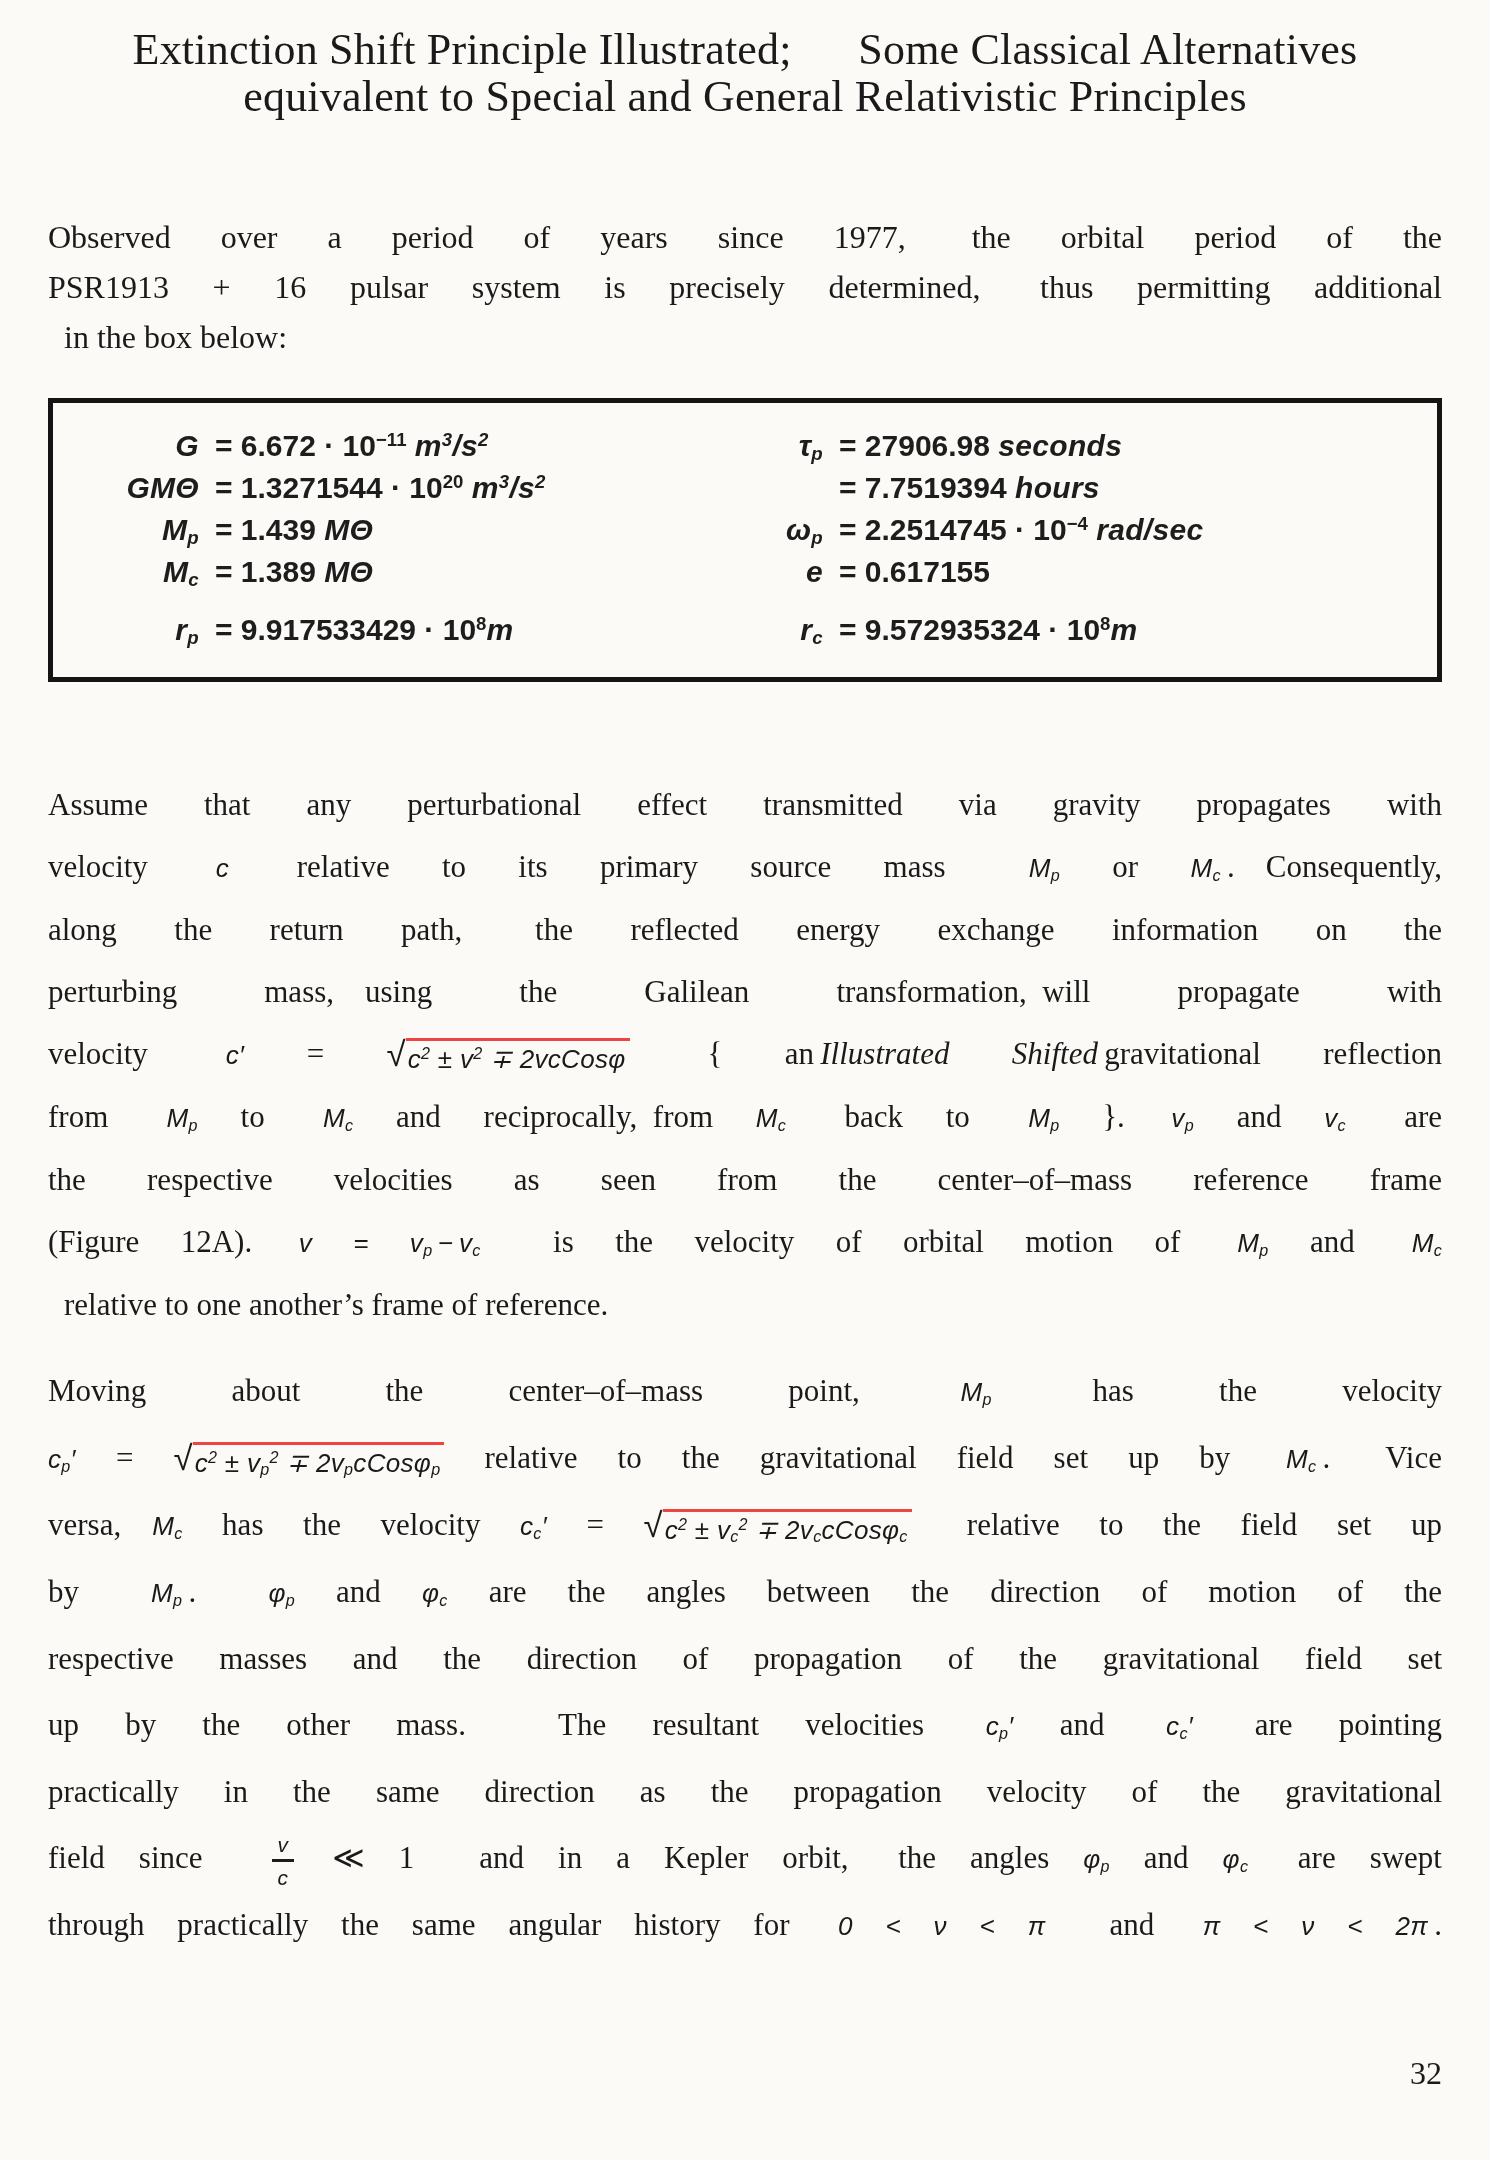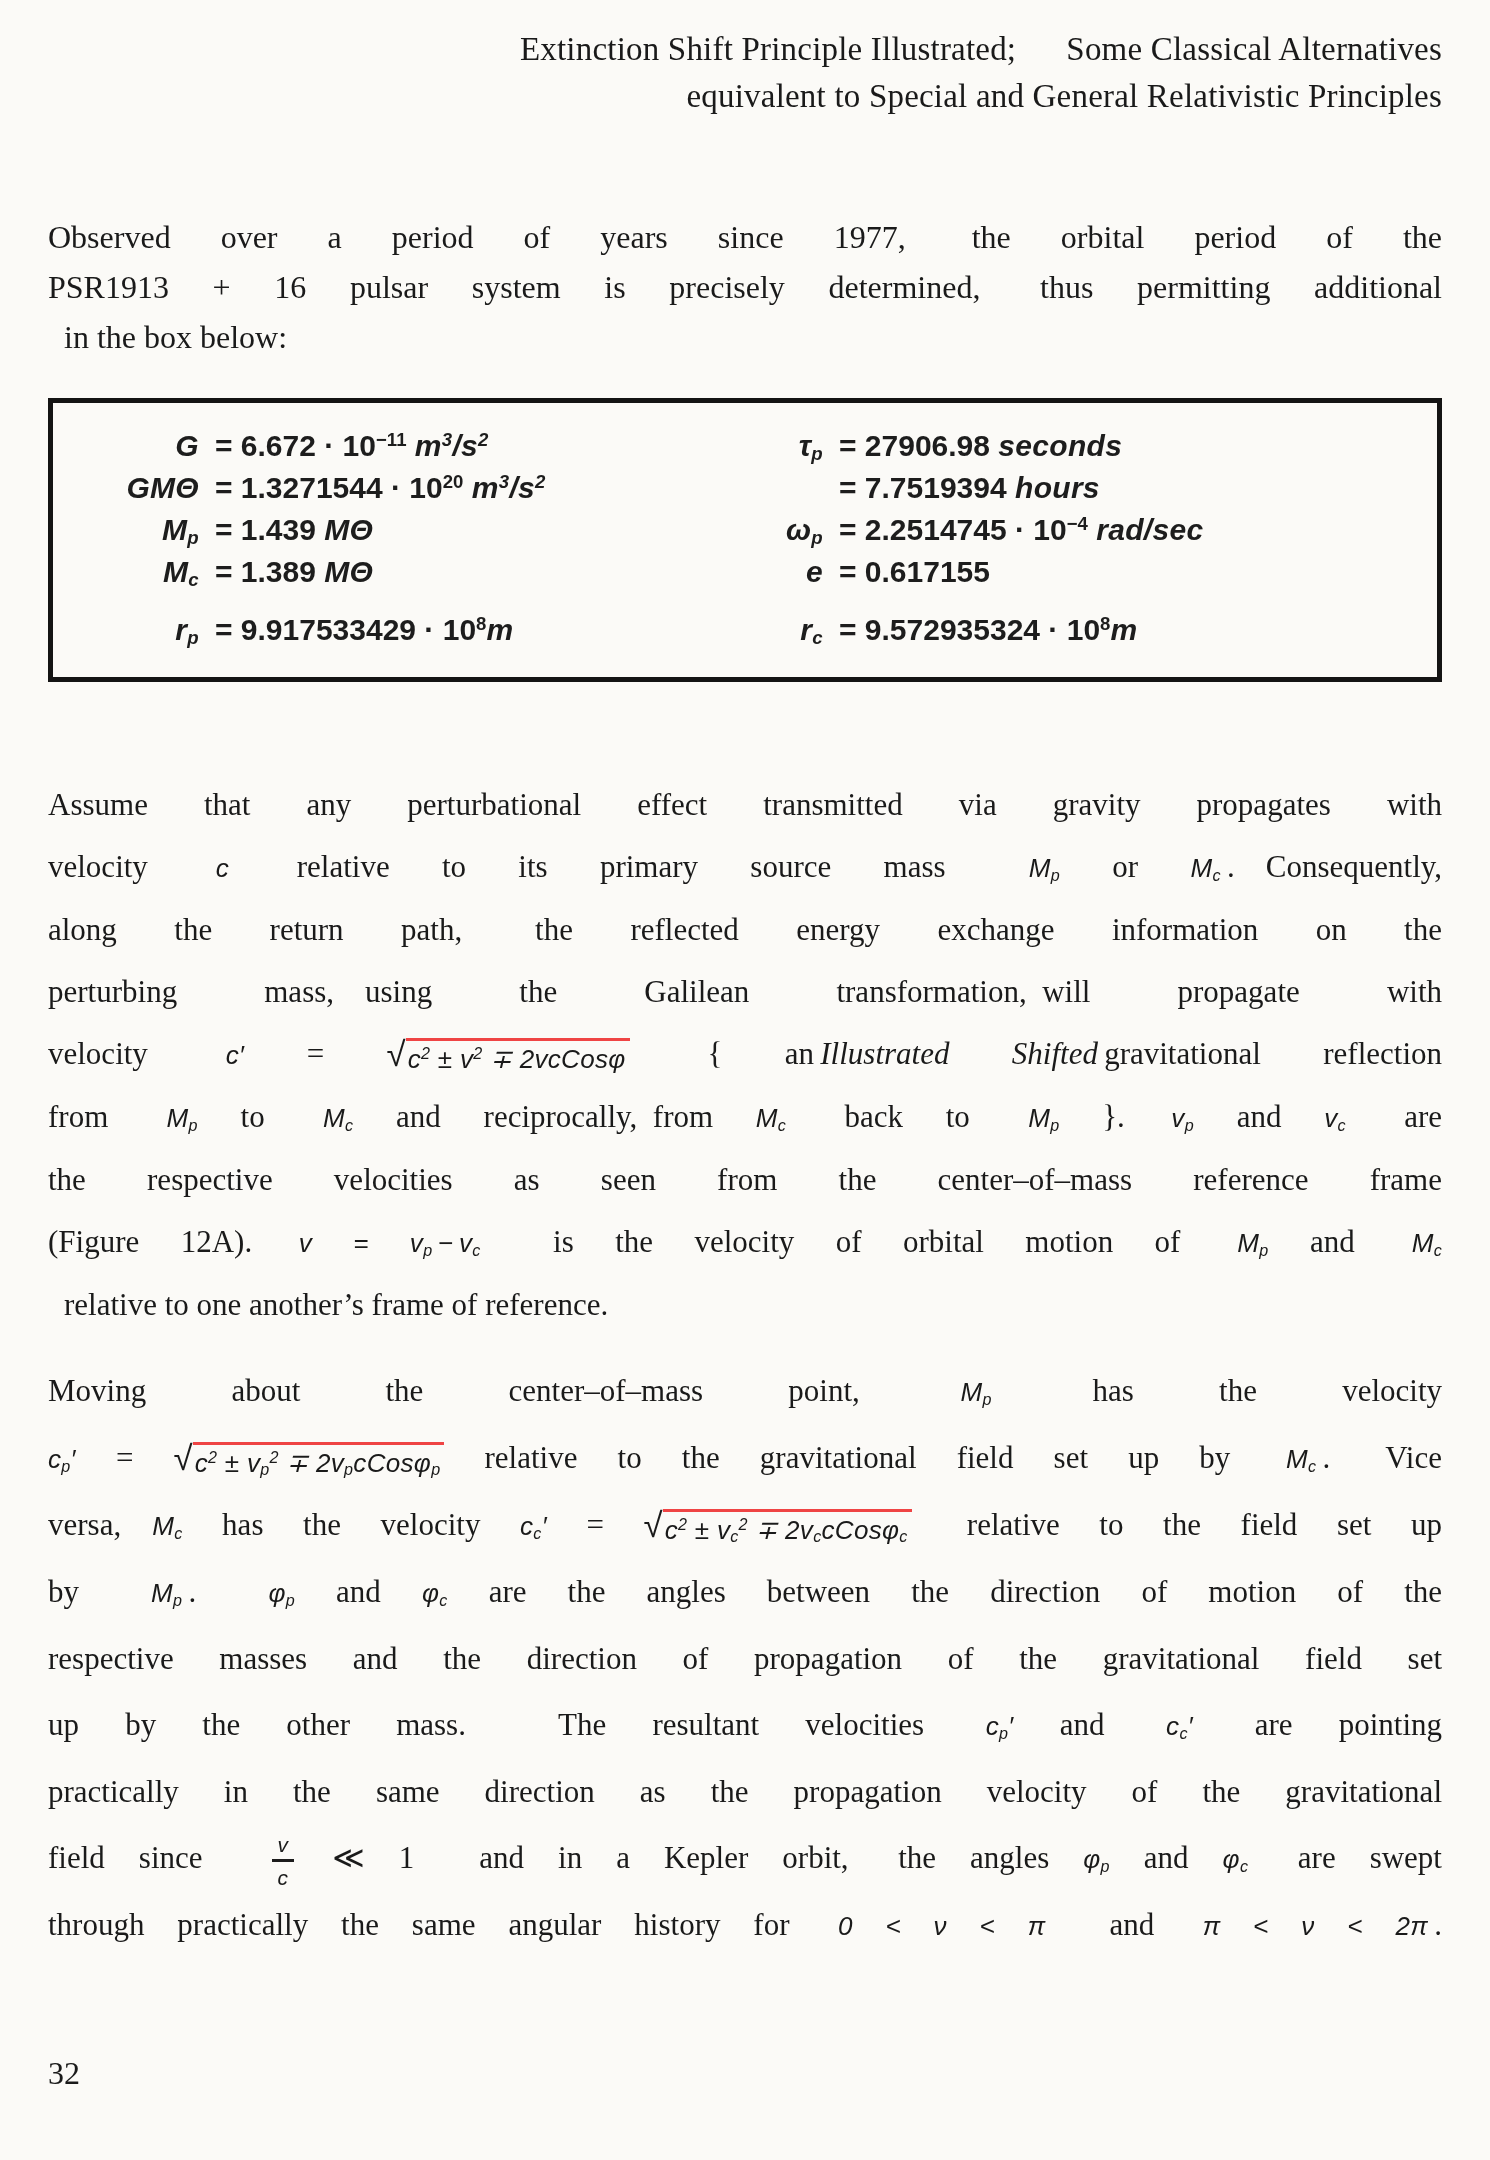--- a/index.html
+++ b/index.html
@@ -6,22 +6,22 @@
   body {
     width: 1490px; height: 2160px;
     background: #fbfaf7;
     color: #1a1a1a;
     font-family: "Liberation Serif", serif;
     overflow: hidden;
   }
   .page { padding: 26px 48px 0 48px; }
 
   .title {
-    text-align: right;
-    font-size: 33px;
+    text-align: center;
+    font-size: 44px;
     line-height: 47px;
     letter-spacing: 0.2px;
   }
 
   .para { font-size: 31px; }
   .intro  { margin-top: 92px; line-height: 50px; font-size: 32px; }
   .p2     { margin-top: 92px; line-height: 62px; }
   .p3     { margin-top: 22px; line-height: 66px; }
 
   .tline { text-align: justify; text-align-last: justify; }
@@ -79,21 +79,21 @@
     color: #1d1d1d;
   }
   .eq-row { display: flex; line-height: 42px; }
   .eq-sym { flex: 0 0 132px; text-align: right; }
   .eq-col-right .eq-sym { flex-basis: 76px; }
   .eq-val { margin-left: 16px; white-space: nowrap; }
   .eq-spacer { height: 16px; }
   .eq-box .math { font-size: 1em; }
 
   .page-number {
-    text-align: left;
+    text-align: right;
     margin-top: 96px;
     font-size: 32px;
   }
 </style>
 </head>
 <body>
 
 <div class="page">
 
   <div class="title">

